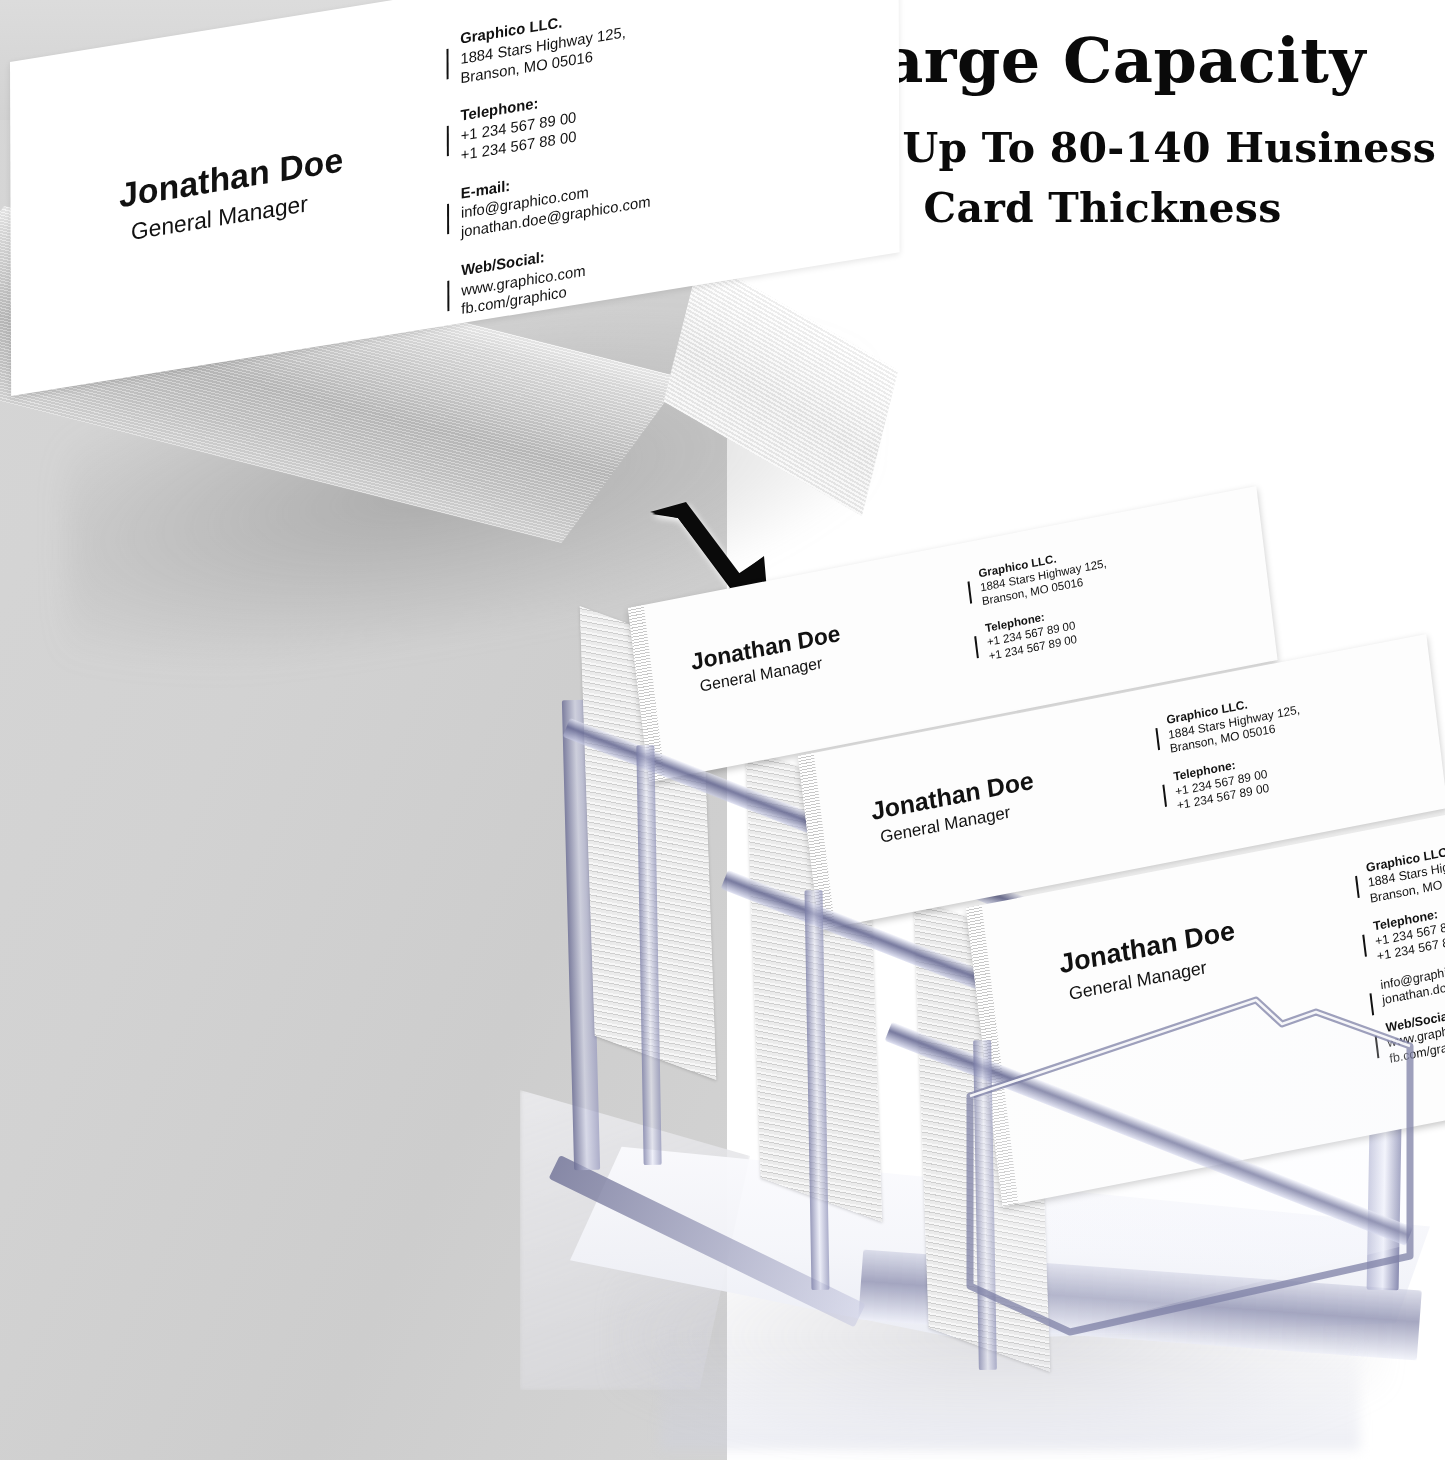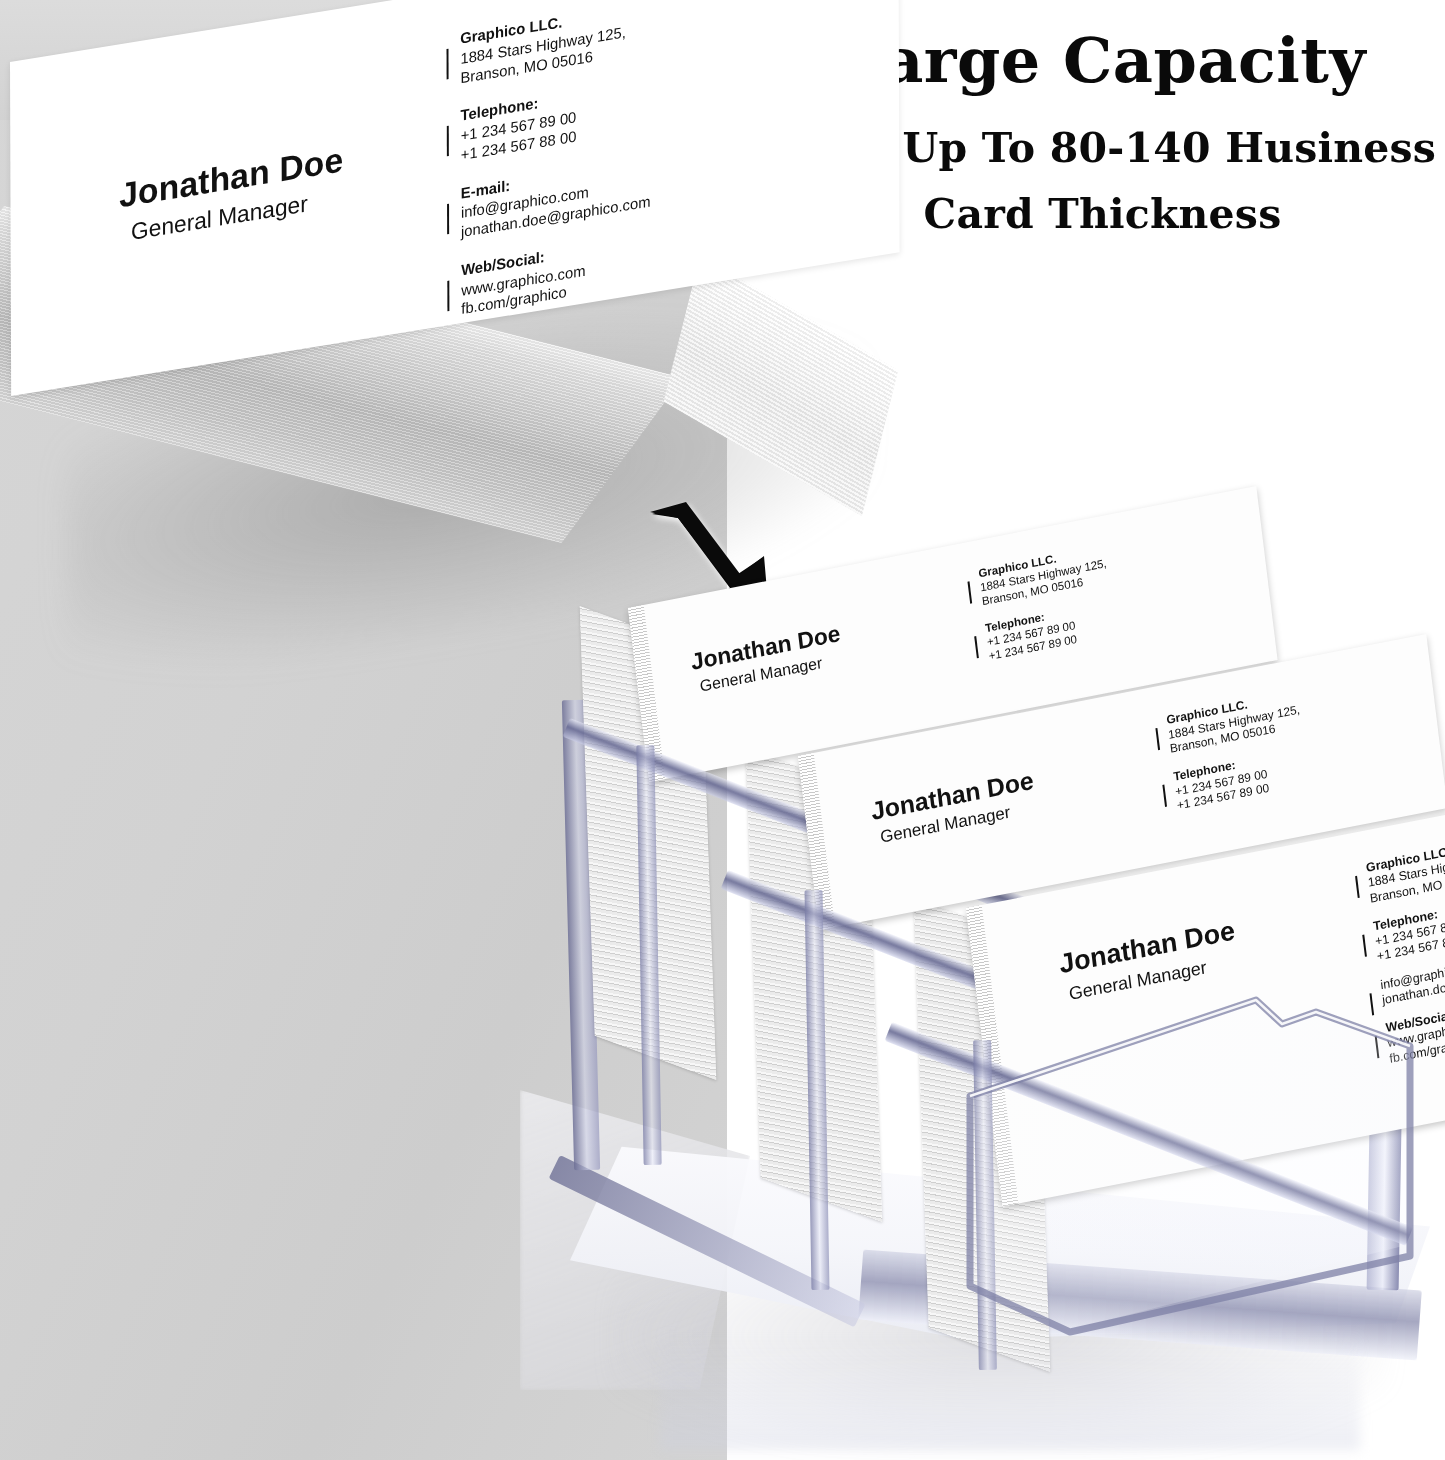--- a/index.html
+++ b/index.html
@@ -50,21 +50,21 @@
   }
   .headline-sub {
     margin-top: 26px;
     font-size: 41px;
     font-weight: bold;
     line-height: 1.45;
     letter-spacing: 0.2px;
   }
   .headline-sub .l1 { display:block; white-space: nowrap; margin-left: 8px;}
   .headline-sub .l2 { display:block; }
-  .headline-sub .l3 { display:block;margin-top:6px; }
+  .headline-sub .l3 { display:block; }
 
   
   .stack-wrap {
     position: absolute;
     left: 0px; top: 10px;
     width: 960px; height: 640px;
   }
   .stack-shadow {
     position:absolute;
     left: 60px; top: 330px;

